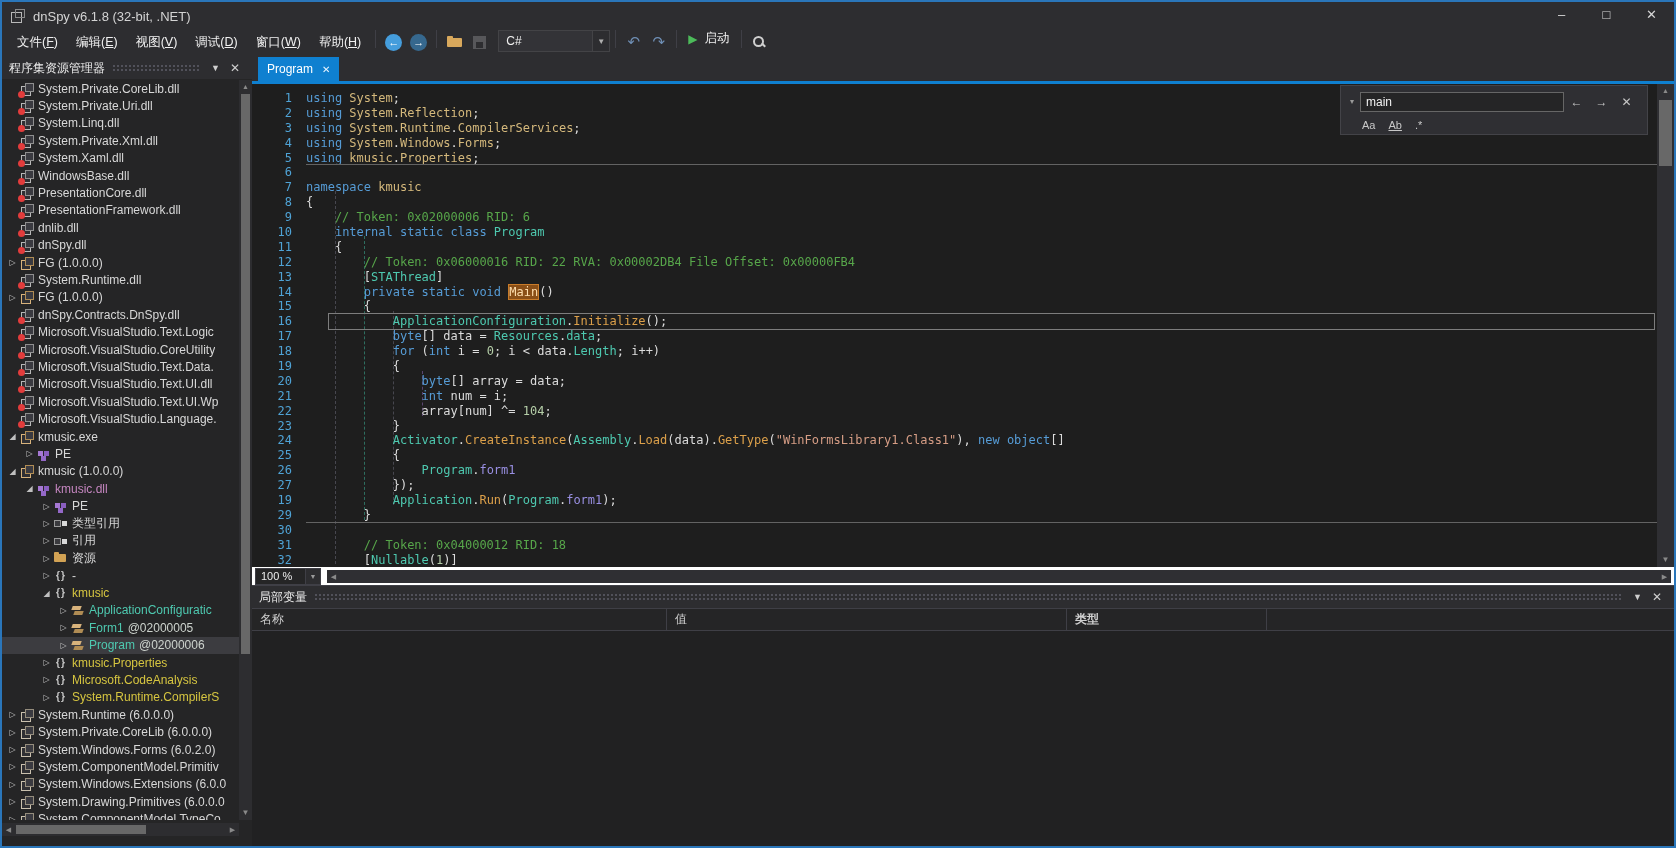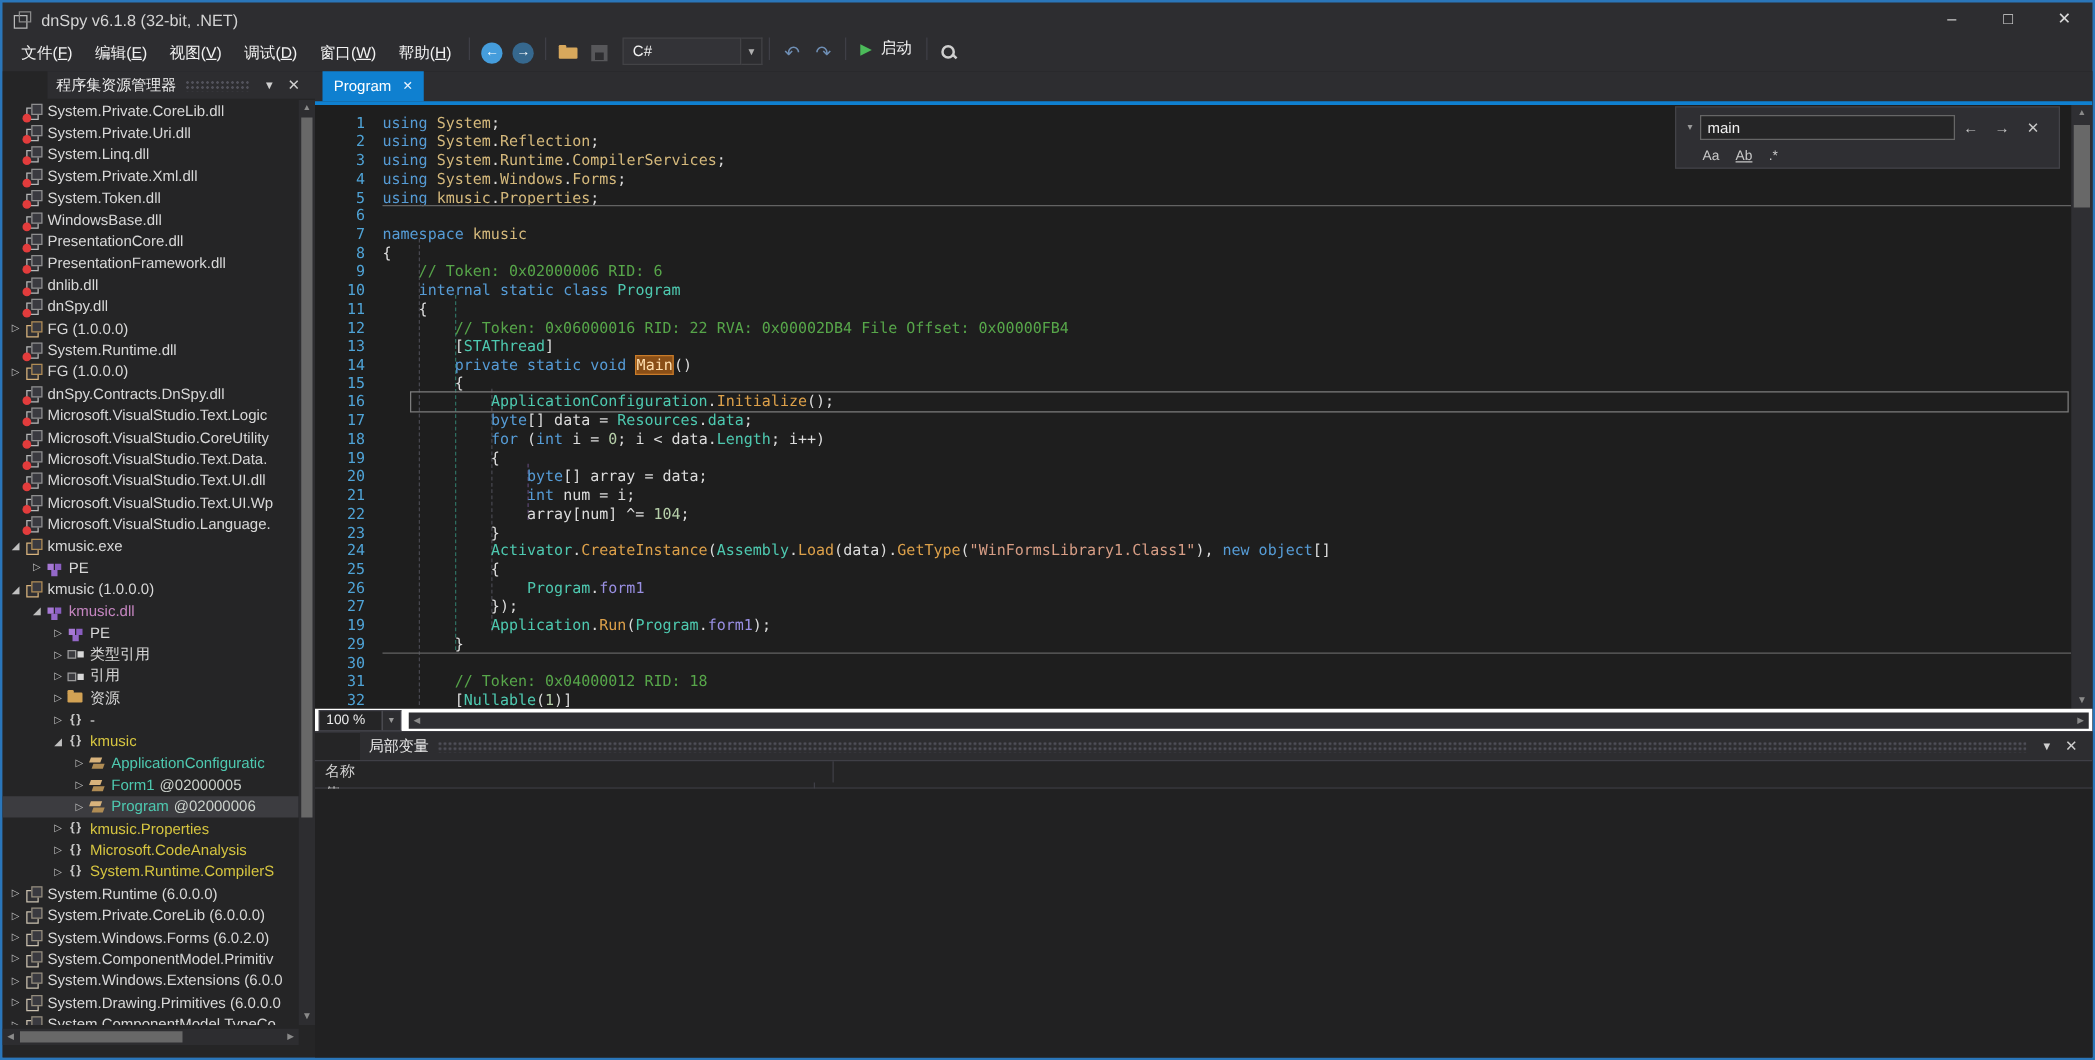--- a/index.html
+++ b/index.html
@@ -29,21 +29,21 @@
   .combo-btn{width:16px;height:20px;border:1px solid #434346;border-left:none;display:flex;align-items:center;justify-content:center;color:#b0b0b0;font-size:8px;}
   .uglyph{font-size:15px;color:#6f8fb5;}
   .play{color:#4cbb5a;font-size:12px;margin-right:7px;}
   .start-label{font-size:12.5px;color:#f1f1f1;}
   .mag{position:relative;width:14px;height:14px;}
   .mag::before{content:"";position:absolute;left:1px;top:1px;width:7px;height:7px;border:2px solid #cfcfcf;border-radius:50%;}
   .mag::after{content:"";position:absolute;left:9px;top:9px;width:5px;height:2px;background:#cfcfcf;transform:rotate(45deg);}
 
   
   .left{position:absolute;left:0;top:55px;bottom:0;width:250px;background:#252526;}
-  .panel-head{height:22px;display:flex;align-items:center;padding:0 7px;background:#2d2d30;font-size:12px;color:#ececec;margin-left:36px;}
+  .panel-head{height:22px;display:flex;align-items:center;padding:0 7px;background:#2d2d30;font-size:12px;color:#ececec;}
   .dots{flex:1;height:9px;margin:0 7px;background-image:radial-gradient(#51515a 1px,transparent 1.2px);background-size:4px 4px;}
   .head-btn{color:#cfcfcf;padding:0 5px;font-size:9px;}
   .head-btn.x{font-size:12px;}
   .tree{position:absolute;left:0;right:13px;top:23px;bottom:26px;overflow:hidden;font-size:12px;}
   .trow{height:17.4px;display:flex;align-items:center;white-space:nowrap;color:#d8d8d8;}
   .trow.sel{background:#3c3c40;}
   .texp{width:13px;flex:none;text-align:center;font-size:8px;color:#c0c0c0;}
   .ticon{width:14px;height:14px;margin:0 4px 0 1px;flex:none;position:relative;}
   .tlabel{overflow:hidden;}
   .tsuffix{color:#cdd3cd;margin-left:4px;}
@@ -96,21 +96,21 @@
   .ed-vscroll{position:absolute;right:0;top:27px;bottom:279px;width:17px;background:#2f2f33;}
   .ed-vthumb{position:absolute;left:2px;right:2px;top:16px;height:66px;background:#686868;}
   .ed-vdown{position:absolute;bottom:0;left:0;right:0;height:14px;text-align:center;font-size:8px;line-height:14px;color:#8a8a8a;}
   .zoomrow{position:absolute;left:0;right:0;top:510px;height:18px;background:#ffffff;display:flex;align-items:center;}
   .zoom-combo{margin-left:3px;width:44px;height:15px;background:#252526;border:1px solid #3f3f46;font-size:11px;color:#ececec;display:flex;align-items:center;padding-left:5px;}
   .zoom-btn{width:14px;height:15px;border:1px solid #3f3f46;border-left:none;display:flex;align-items:center;justify-content:center;font-size:7px;color:#9a9a9a;background:#2d2d30;}
   .ed-hscroll{flex:1;height:13px;margin:0 3px 0 6px;background:#2f2f33;position:relative;}
 
   
   .locals{position:absolute;left:0;right:0;top:528px;bottom:0;background:#252526;border-top:1px solid #3f3f46;}
-  .colrow{height:21px;display:flex;background:#252526;border-top:1px solid #3f3f46;border-bottom:1px solid #3f3f46;font-size:12px;color:#d0d0d0;flex-direction:column;}
+  .colrow{height:21px;display:flex;background:#252526;border-top:1px solid #3f3f46;border-bottom:1px solid #3f3f46;font-size:12px;color:#d0d0d0;}
   .colcell{display:flex;align-items:center;padding-left:8px;border-right:1px solid #3f3f46;box-sizing:border-box;flex:none;}
   .c0{width:415px;} .c1{width:400px;} .c2{width:200px;font-weight:bold;} .cfill{flex:1;border-right:none;}
   .locals-body{position:absolute;left:0;right:0;top:45px;bottom:0;background:#212122;}
 
   
   .search-panel{position:absolute;left:1338px;top:83px;width:308px;height:50px;background:#2f2f33;border:1px solid #434348;box-sizing:border-box;z-index:6;}
   .srow1{display:flex;align-items:center;height:27px;padding:2px 3px 0 3px;}
   .chev{width:16px;text-align:center;color:#9a9a9a;font-size:8px;}
   .search-input{width:192px;height:18px;background:#252526;border:1px solid #666;color:#f1f1f1;font-size:12px;padding:0 5px;font-family:"Liberation Sans",sans-serif;outline:none;}
   .sbtn{width:25px;text-align:center;color:#c8c8c8;font-size:12px;}
@@ -212,21 +212,21 @@
           <span class="ticon asmx">
             <span class="badge"></span>
           </span>
           <span class="tlabel ">System.Private.Xml.dll</span>
         </div>
         <div class="trow" style="padding-left: 4px;">
           <span class="texp"></span>
           <span class="ticon asmx">
             <span class="badge"></span>
           </span>
-          <span class="tlabel ">System.Token.dll</span>
+          <span class="tlabel ">System.Xaml.dll</span>
         </div>
         <div class="trow" style="padding-left: 4px;">
           <span class="texp"></span>
           <span class="ticon asmx">
             <span class="badge"></span>
           </span>
           <span class="tlabel ">WindowsBase.dll</span>
         </div>
         <div class="trow" style="padding-left: 4px;">
           <span class="texp"></span>

